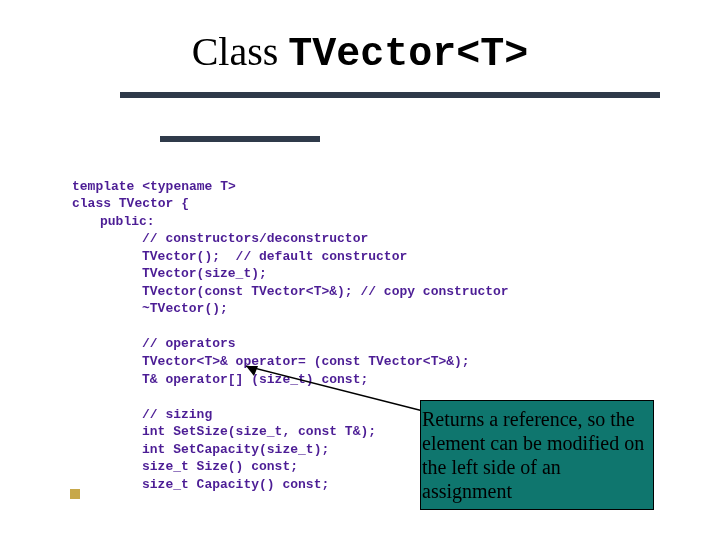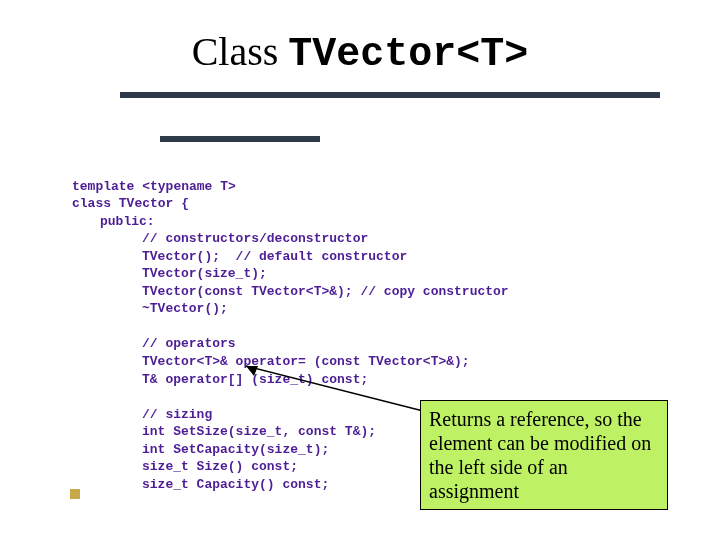--- a/index.html
+++ b/index.html
@@ -66,25 +66,25 @@
     white-space: pre;
   }
   .i1 { padding-left: 28px; display: inline-block; }
   .i2 { padding-left: 70px; display: inline-block; }
   .callout {
     position: absolute;
     top: 400px;
     left: 420px;
     width: 230px;
     border: 1px solid #000;
-    padding: 6px 8px;
+    padding: 6px 1px;
     font-family: "Times New Roman", serif;
     font-size: 20px;
     line-height: 1.2;
-    background: #bef264;
+    background: #0f766e;
   }
   .arrow {
     position: absolute;
     top: 358px;
     left: 236px;
     width: 200px;
     height: 60px;
     pointer-events: none;
   }
 </style>

